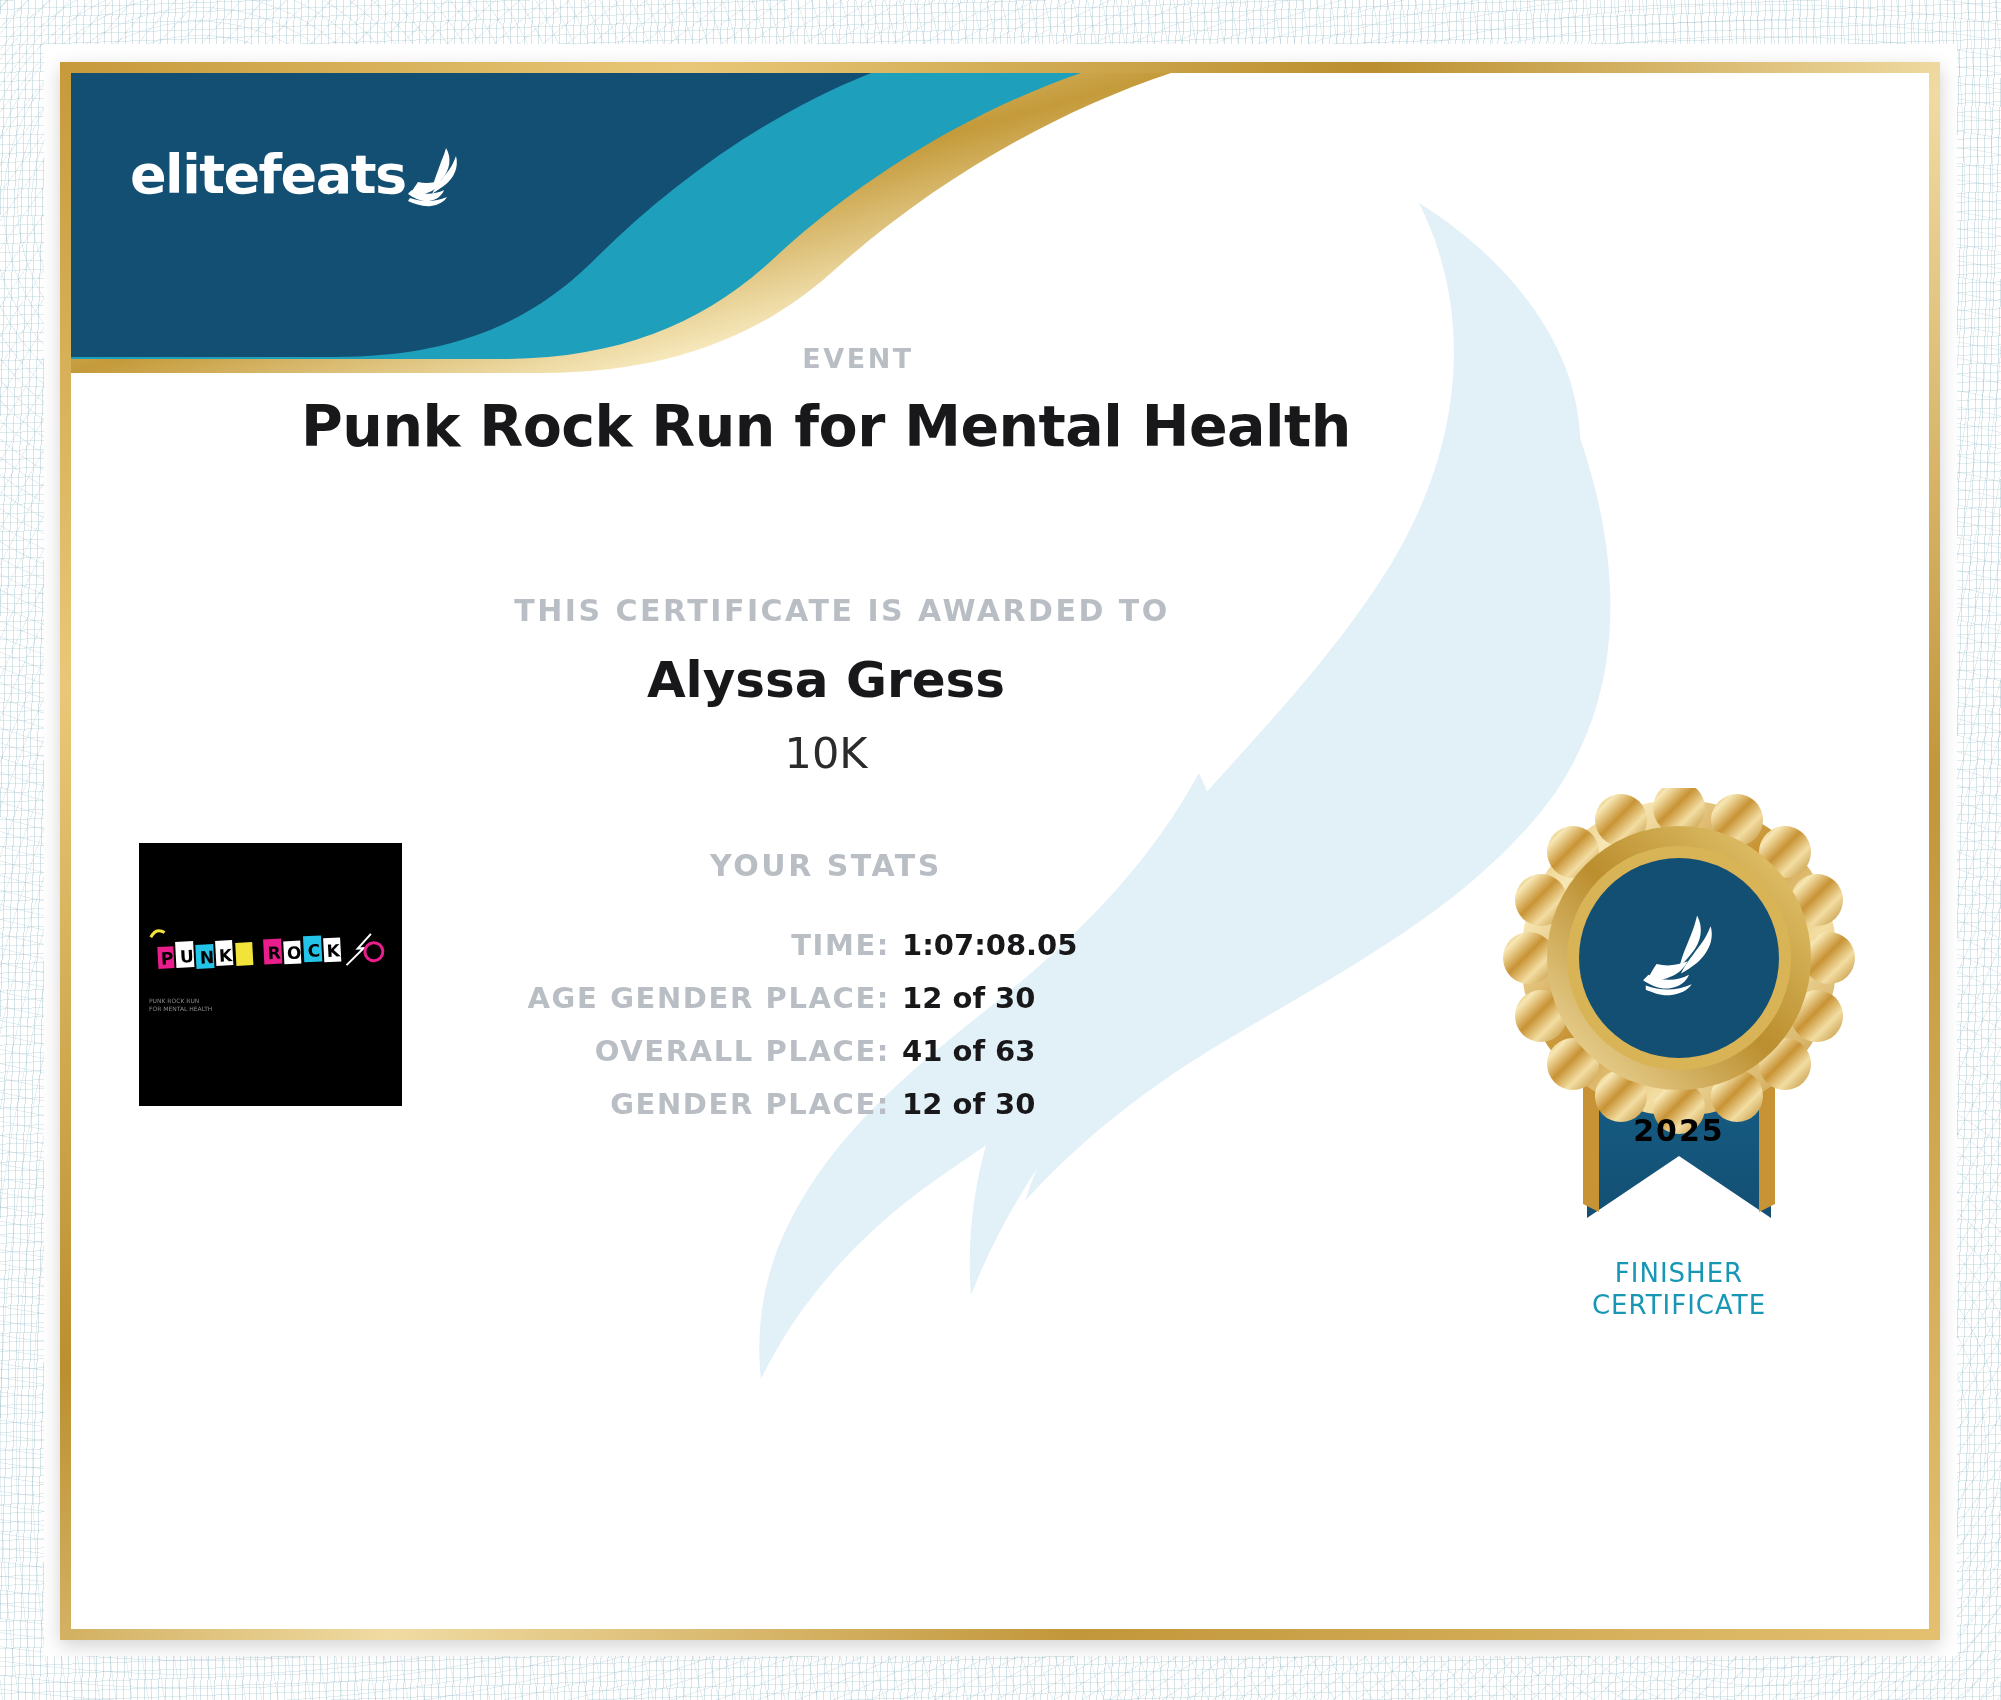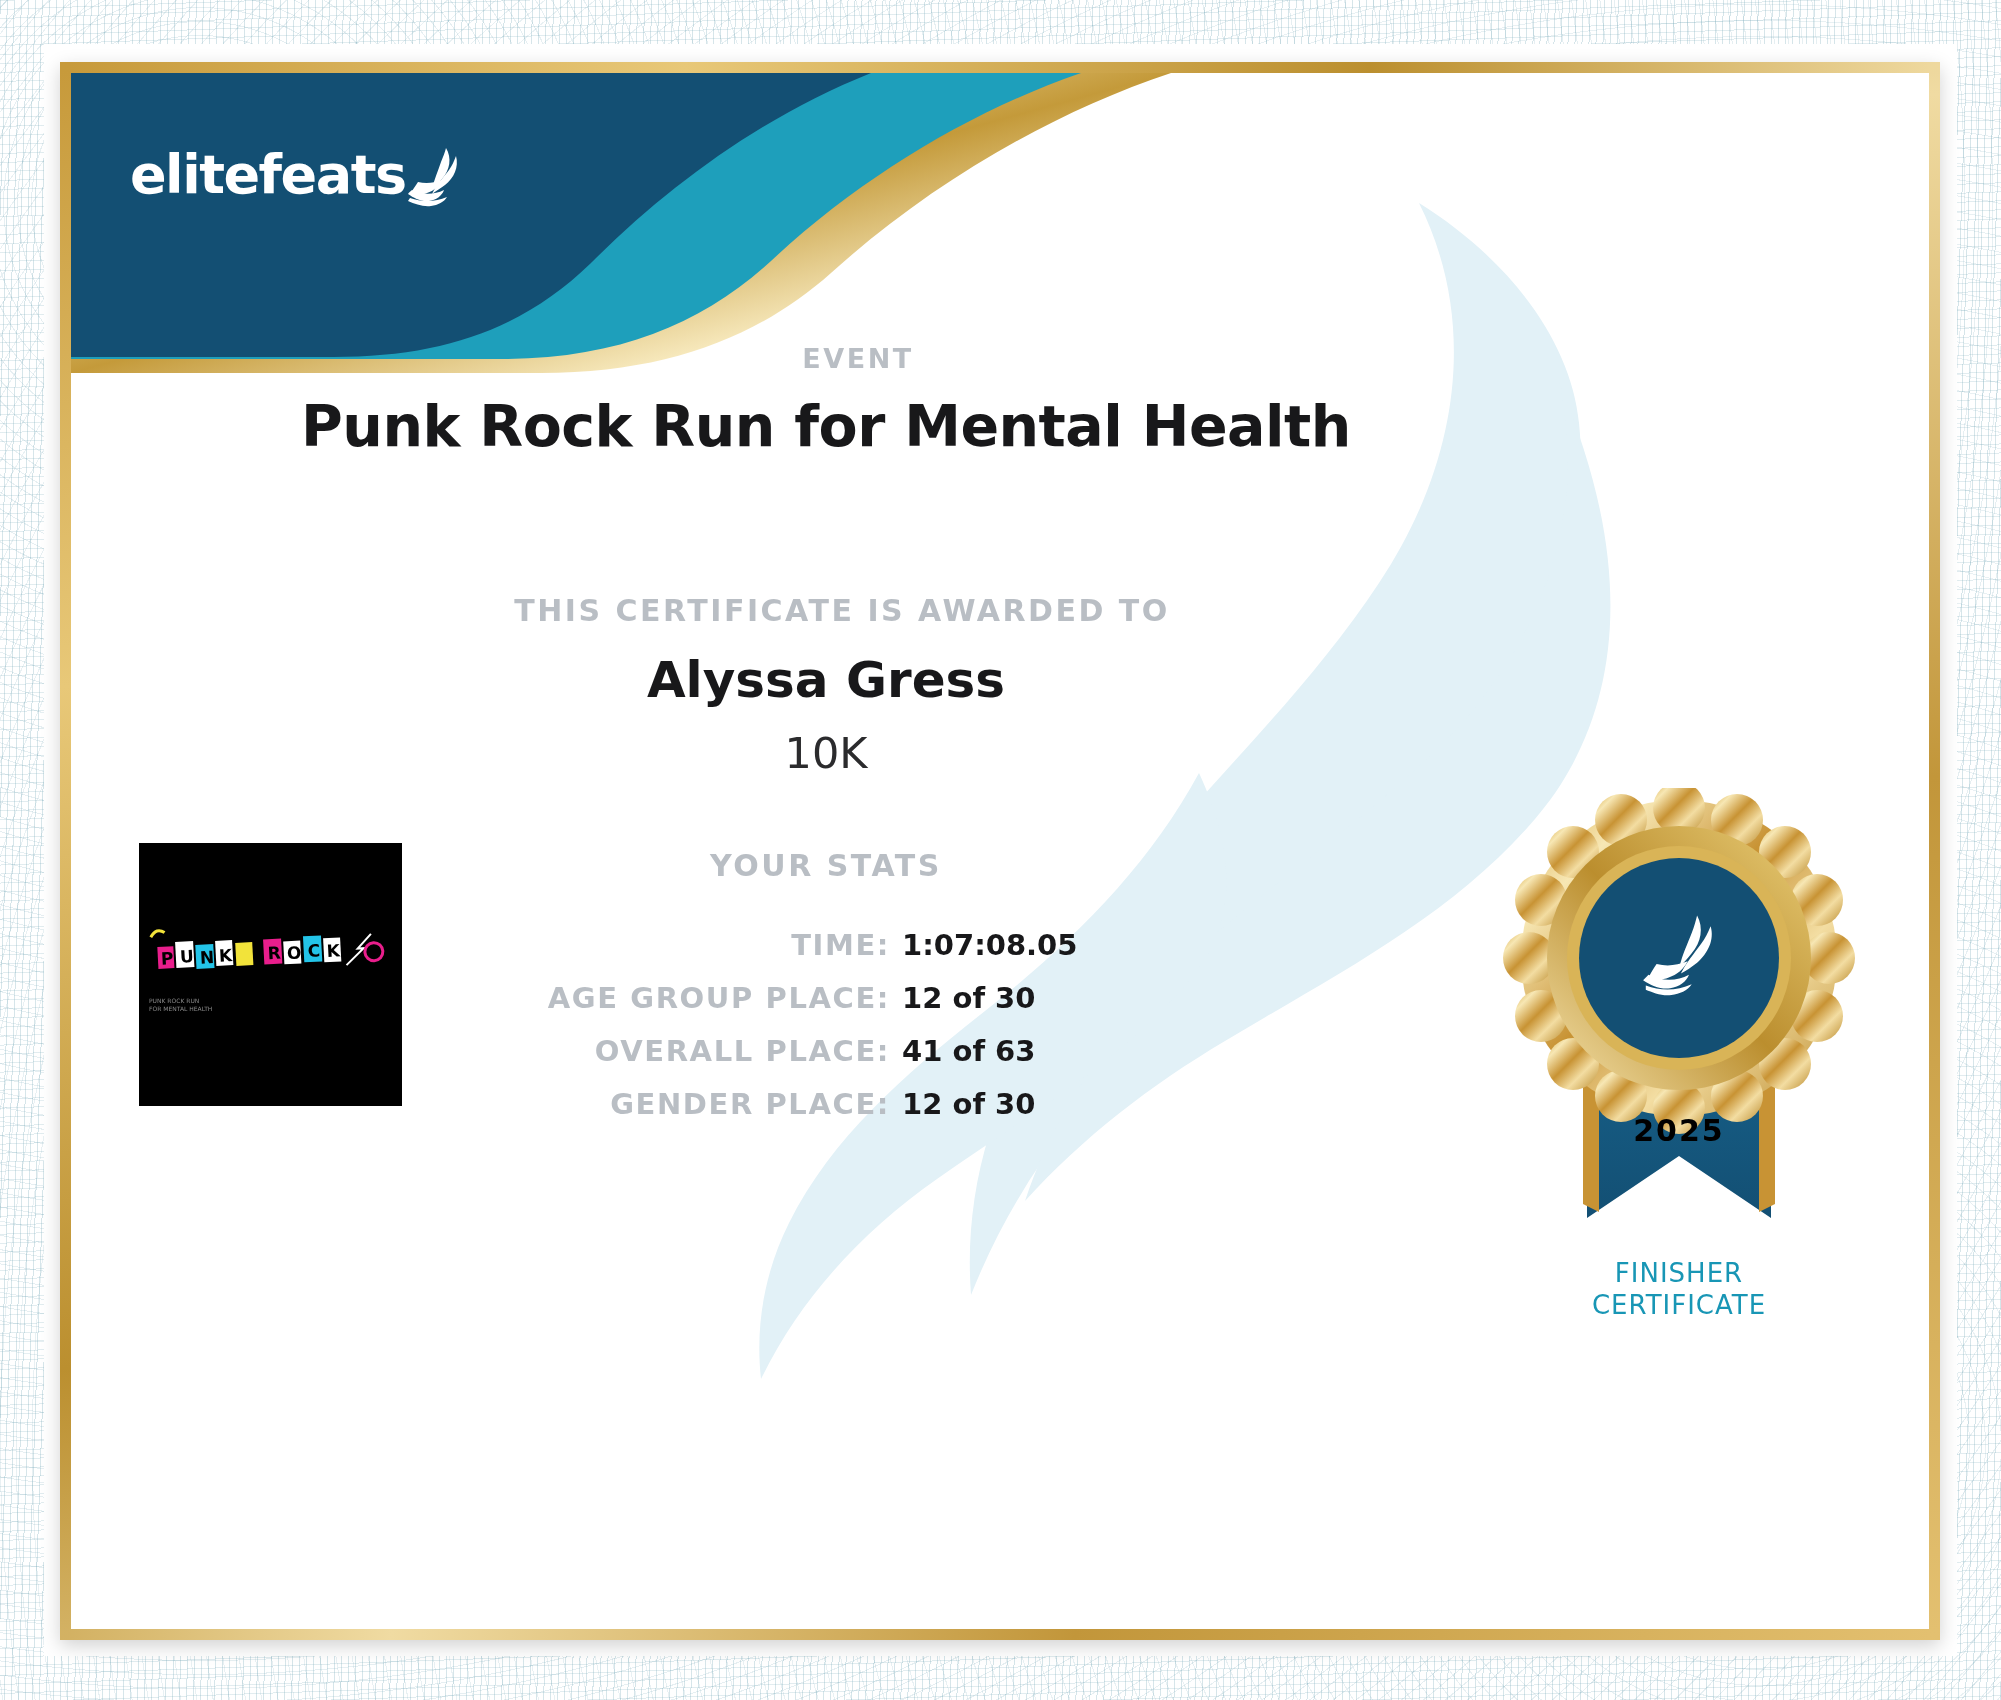--- a/index.html
+++ b/index.html
@@ -311,21 +311,21 @@
     <div class="recipient-name">Alyssa Gress</div>
     <div class="distance">10K</div>
 
     <div class="label stats-label">YOUR STATS</div>
     <div class="stats">
       <div class="stat-row">
         <span class="stat-key">TIME:</span>
         <span class="stat-val">1:07:08.05</span>
       </div>
       <div class="stat-row">
-        <span class="stat-key">AGE GROUP PLACE:</span>
+        <span class="stat-key">AGE GENDER PLACE:</span>
         <span class="stat-val">12 of 30</span>
       </div>
       <div class="stat-row">
         <span class="stat-key">OVERALL PLACE:</span>
         <span class="stat-val">41 of 63</span>
       </div>
       <div class="stat-row">
         <span class="stat-key">GENDER PLACE:</span>
         <span class="stat-val">12 of 30</span>
       </div>

